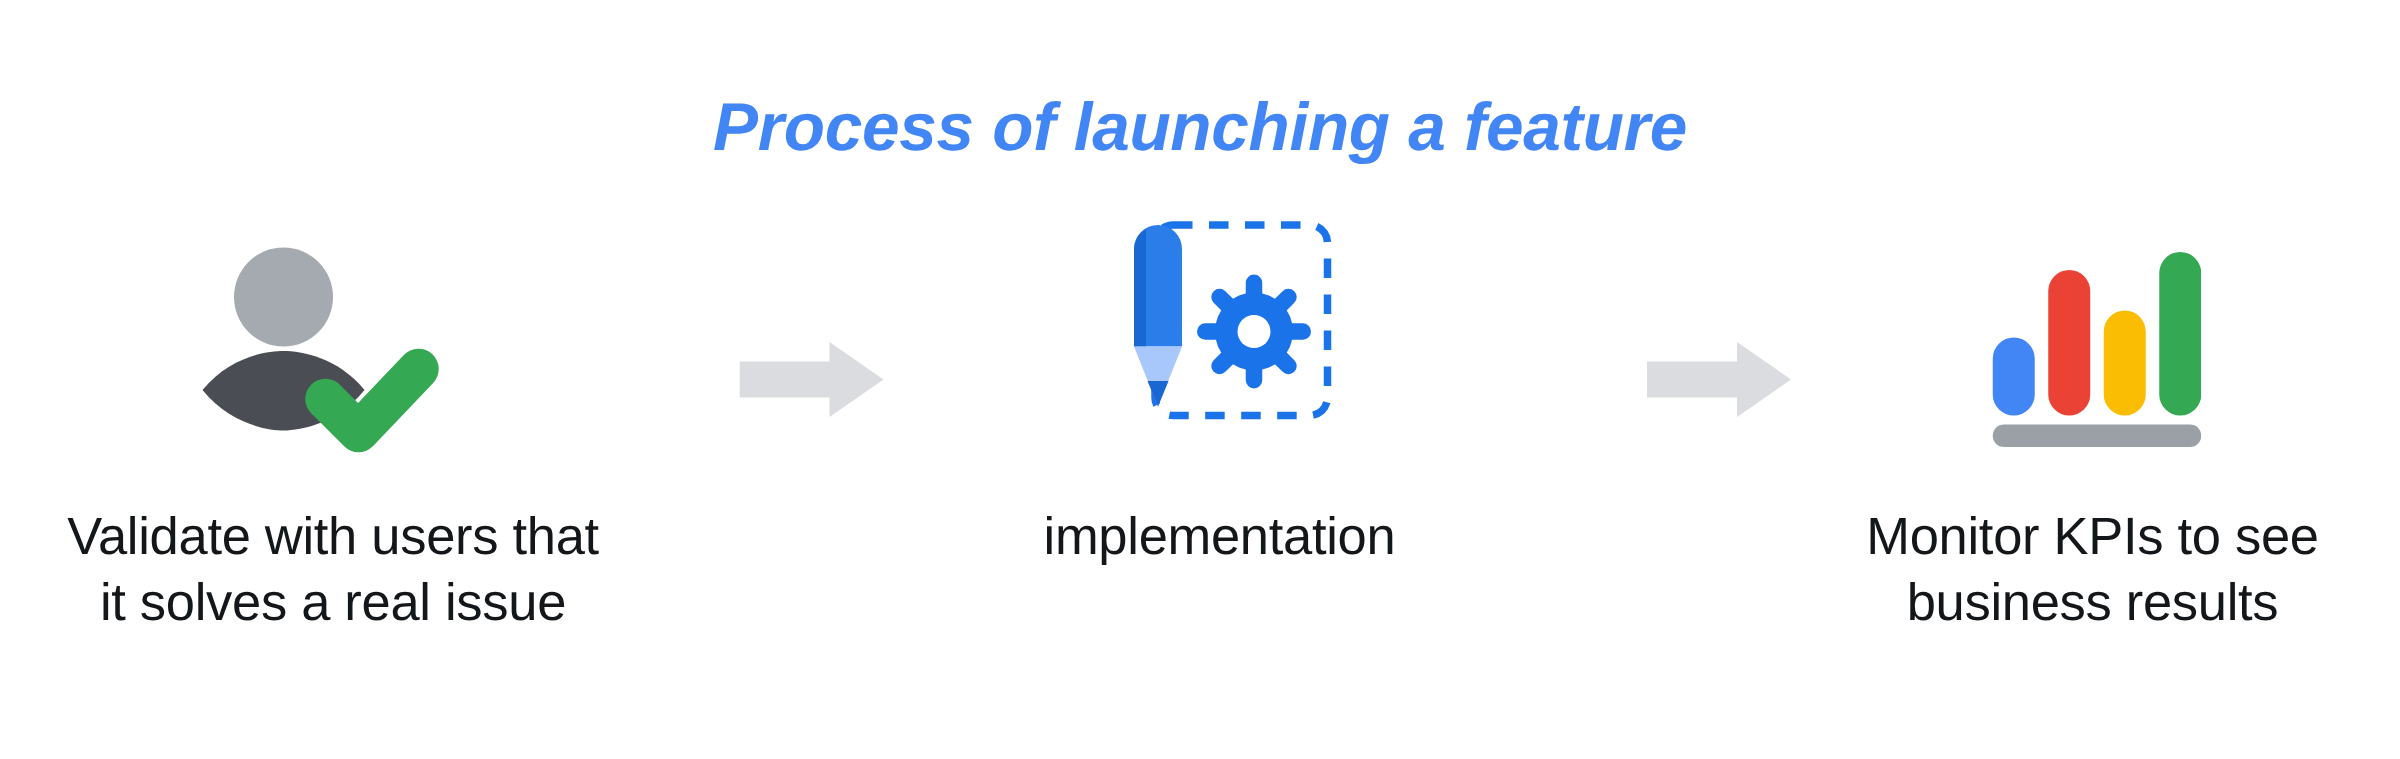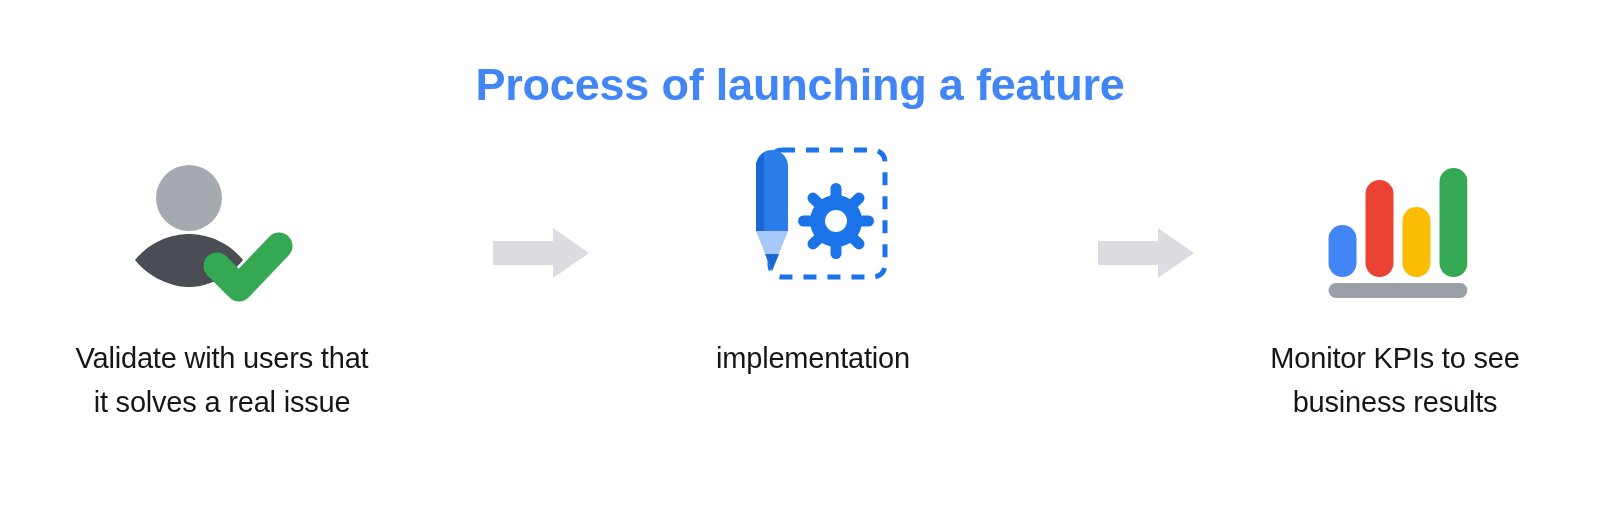--- a/index.html
+++ b/index.html
@@ -29,20 +29,21 @@
     top: 55px;
     width: 1600px;
     text-align: center;
     font-family: "Liberation Sans Narrow", "Liberation Sans", sans-serif;
     font-size: 45px;
     font-weight: bold;
     letter-spacing: -0.2px;
     color: #4285f4;
     line-height: 60px;
     white-space: nowrap;
+    font-style: italic;
   }
 
   
   .steps {
     position: absolute;
     left: 0;
     top: 140px;
     width: 1600px;
     height: 320px;
   }
@@ -63,21 +64,21 @@
     height: 190px;
   }
 
   .caption {
     position: absolute;
     top: 196px;
     left: 0;
     width: 440px;
     text-align: center;
     font-family: "Liberation Sans", sans-serif;
-    font-size: 29px;
+    font-size: 35px;
     line-height: 44px;
     color: #14171a;
     letter-spacing: -0.2px;
   }
 
   
   .arrow {
     position: absolute;
     top: 88px;
     width: 96px;

